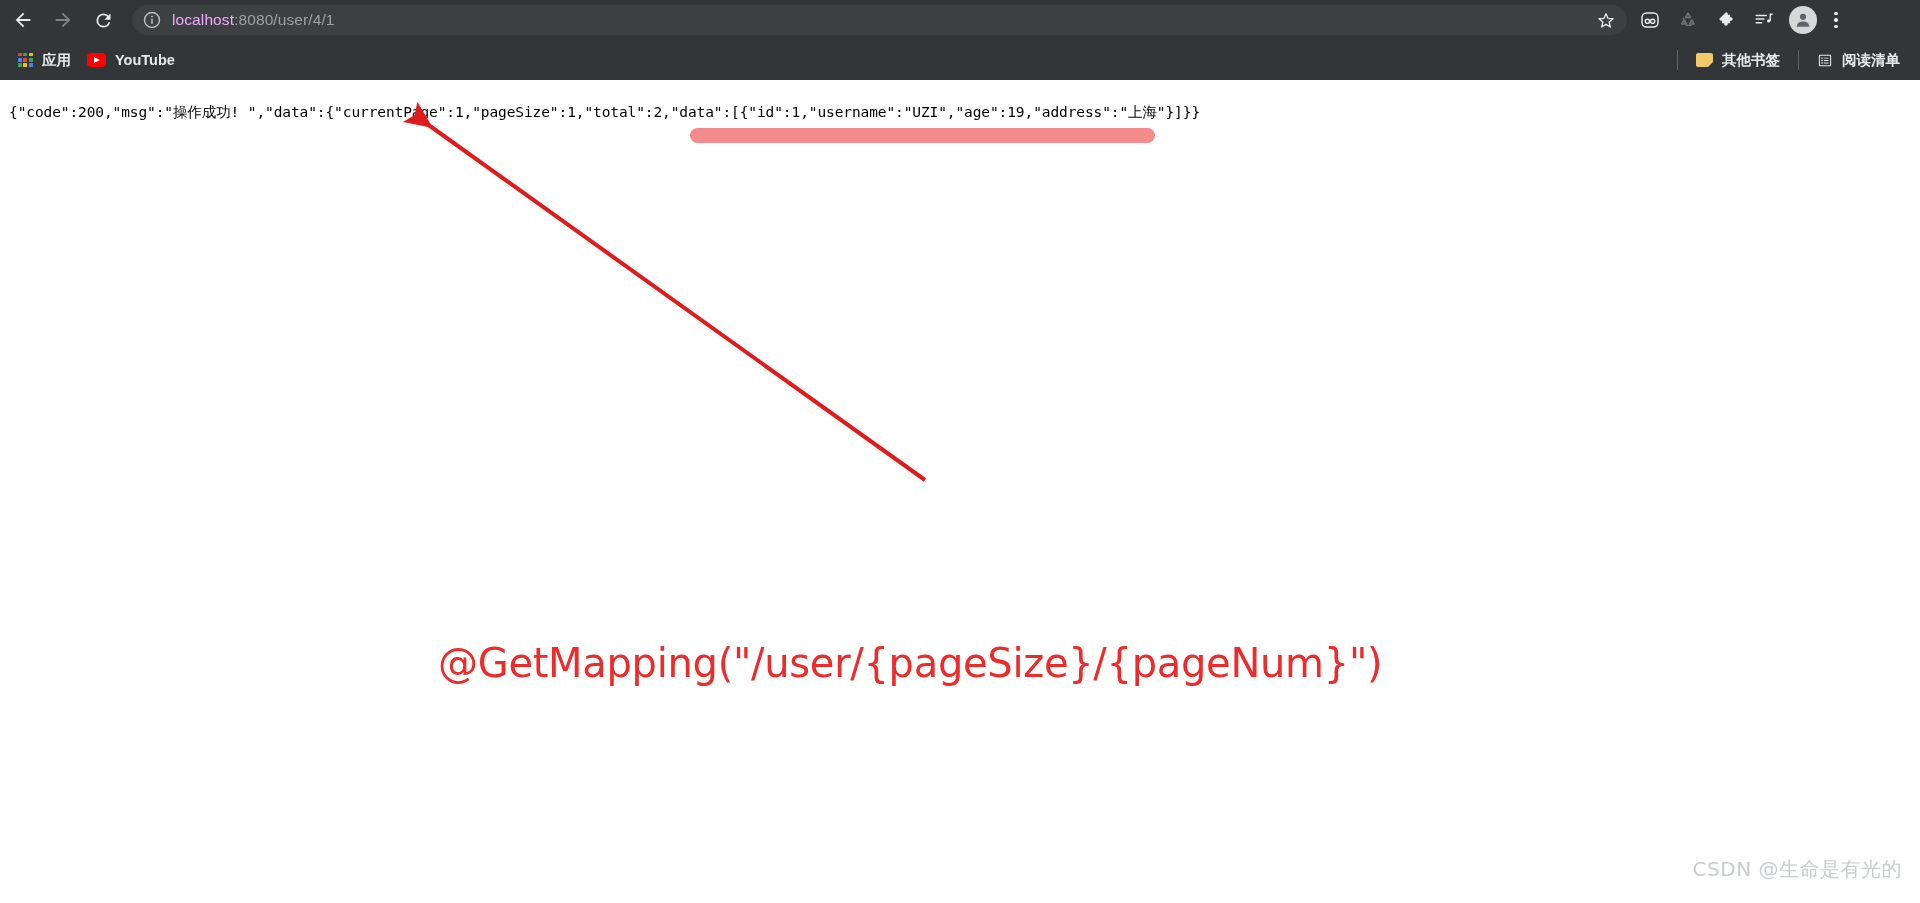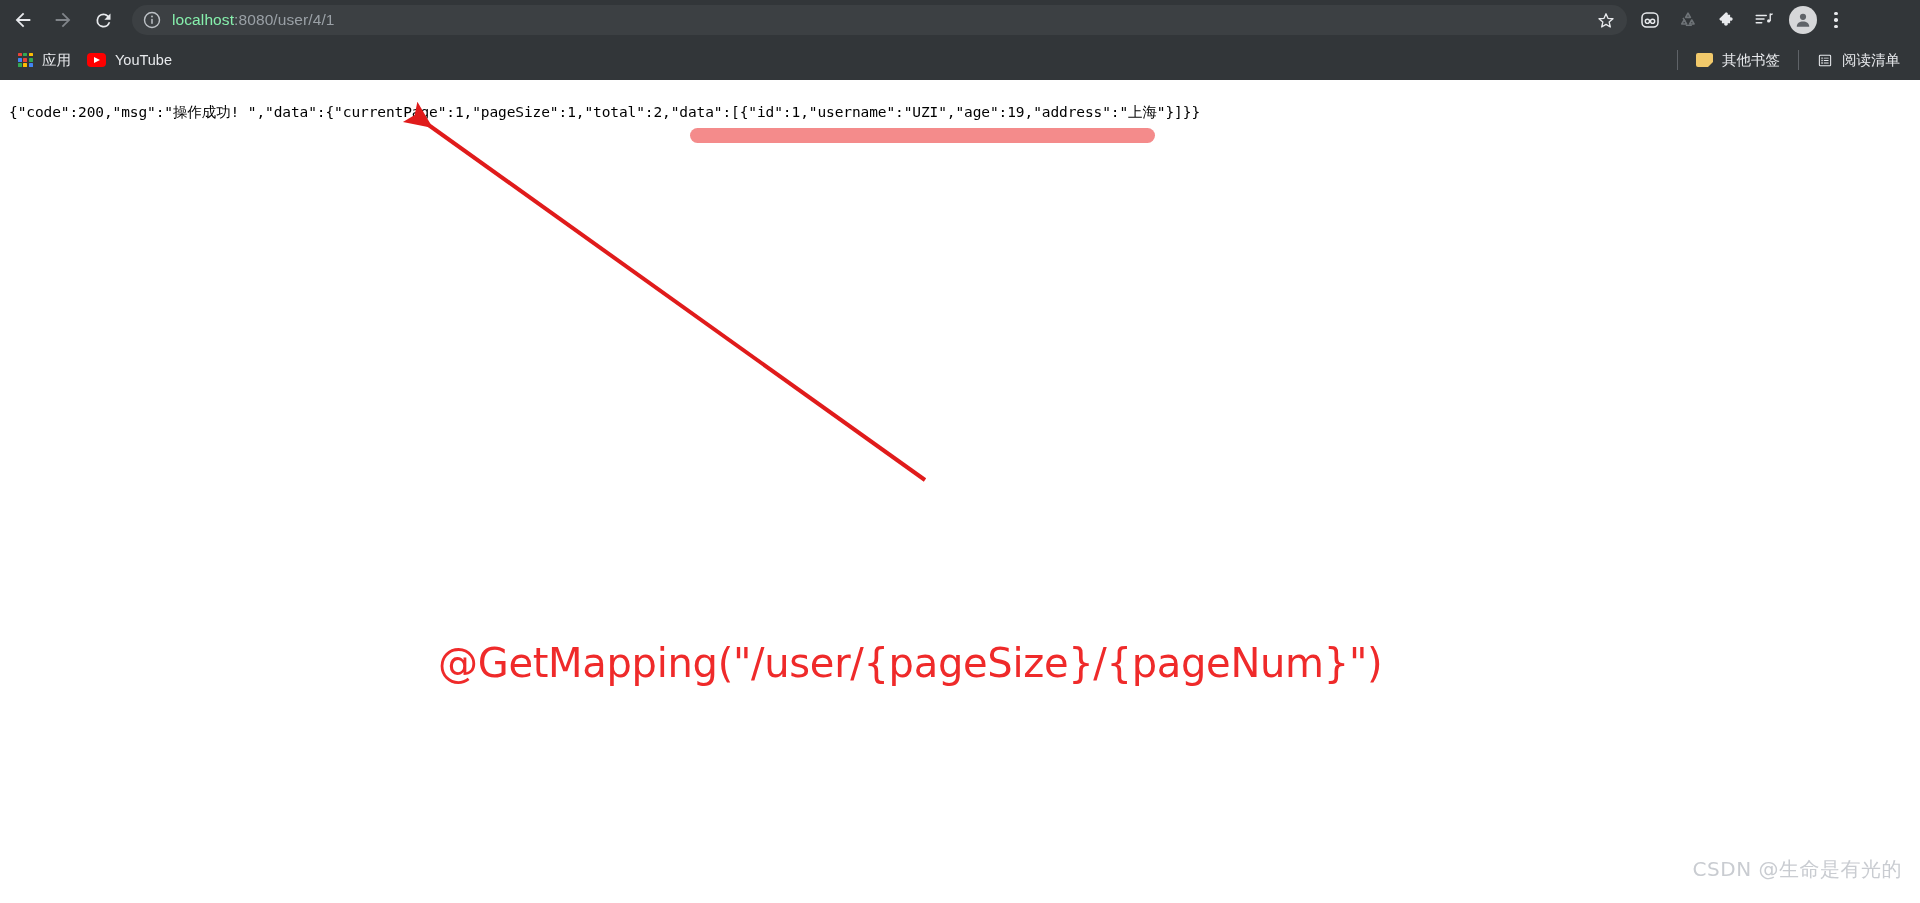--- a/index.html
+++ b/index.html
@@ -43,21 +43,21 @@
     flex: 0 0 auto;
   }
   #site-info-icon { width: 20px; height: 20px; flex: 0 0 auto; margin-right: 10px; }
   #url-text {
     font-size: 15.5px;
     color: #9aa0a6;
     white-space: nowrap;
     letter-spacing: .1px;
     font-family: "Liberation Sans", sans-serif;
   }
-  #url-text .host { color: #86efac; }
+  #url-text .host { color: #f0abfc; }
   #star-btn {
     margin-left: auto;
     width: 26px; height: 26px;
     display: flex; align-items: center; justify-content: center;
   }
 
   .tb-icon {
     width: 30px; height: 30px;
     margin-left: 8px;
     display: flex; align-items: center; justify-content: center;
@@ -83,20 +83,21 @@
     display: flex; align-items: center;
     background: #323639;
   }
   .bm-item {
     display: flex; align-items: center;
     height: 28px; padding: 0 8px;
     border-radius: 4px;
     color: #e8eaed;
     font-size: 14.5px;
     white-space: nowrap;
+    font-weight: bold;
   }
   #bm-apps { margin-left: 10px; }
 
   
   .apps-grid {
     width: 15px; height: 15px;
     display: grid;
     grid-template-columns: repeat(3, 3.6px);
     grid-template-rows: repeat(3, 3.6px);
     gap: 1.9px; margin-right: 9px; flex: 0 0 auto;

